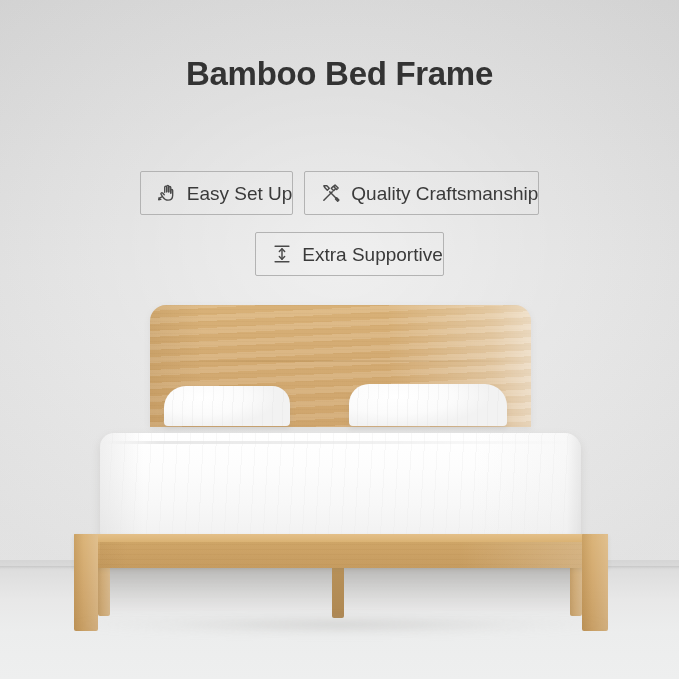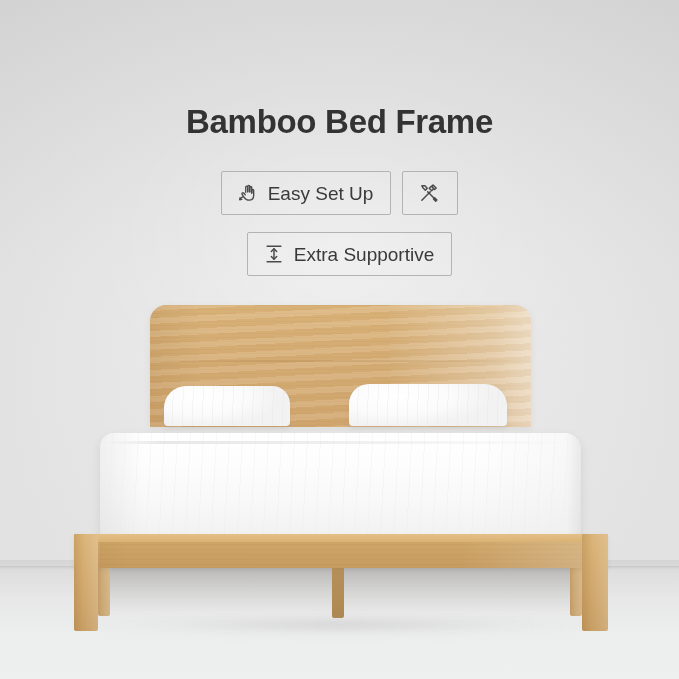--- a/index.html
+++ b/index.html
@@ -45,21 +45,20 @@
     position: absolute;
     left: 0;
     right: 0;
     top: 52px;
     text-align: center;
     color: #333333;
     font-size: 33px;
     font-weight: bold;
     line-height: 1.34;
     letter-spacing: -0.3px;
-    margin-top: 48px;
   }
   .headline .line { display: block; }
 
   
   .badge-row {
     position: absolute;
     left: 0;
     right: 0;
     display: flex;
     justify-content: center;
@@ -68,21 +67,21 @@
   }
   .badge-row-1 { top: 171px; }
   .badge-row-2 { top: 232px; margin-left: 20px; }
 
   .badge {
     display: flex;
     align-items: center;
     gap: 9px;
     border: 1px solid #b3b3b3;
     border-radius: 2px;
-    padding: 10px 17px 10px 15px;
+    padding: 10px 0 10px 15px;
     background: rgba(255,255,255,0.06);
     color: #3a3a3a;
     font-size: 19px;
     line-height: 1;
     white-space: nowrap;
   }
   .badge .bicon {
     display: inline-flex;
     width: 22px;
     height: 22px;
@@ -251,20 +250,21 @@
       <span class="bicon">
         <svg width="22" height="22" viewBox="0 0 24 24" fill="none" stroke="#4a4a4a" stroke-width="1.6" stroke-linecap="round" stroke-linejoin="round">
           <path d="M4.2 19.8L13.4 10.6"></path>
           <path d="M14.6 4.6l-2.3 2.3 2.6 2.6 2.3-2.3"></path>
           <path d="M16.4 3.2l3.4 3.4-1.6 1.6-3.4-3.4z"></path>
           <path d="M19.8 19.8L10.6 10.6"></path>
           <path d="M4.2 4.2h3.3l2.6 2.6-2.1 2.1-2.6-2.6z"></path>
           <path d="M18.2 17.2l2.4 2.4-1.3 1.3-2.4-2.4z"></path>
         </svg>
       </span>
+      <span class="blabel">Quality Craftsmanship</span>
     </div>
 
   </div>
 
   <div class="badge-row badge-row-2">
 
     <div class="badge">
       <span class="bicon">
         <svg width="22" height="22" viewBox="0 0 24 24" fill="none" stroke="#4a4a4a" stroke-width="1.6" stroke-linecap="round" stroke-linejoin="round">
           <path d="M4.5 3.6h15"></path>

